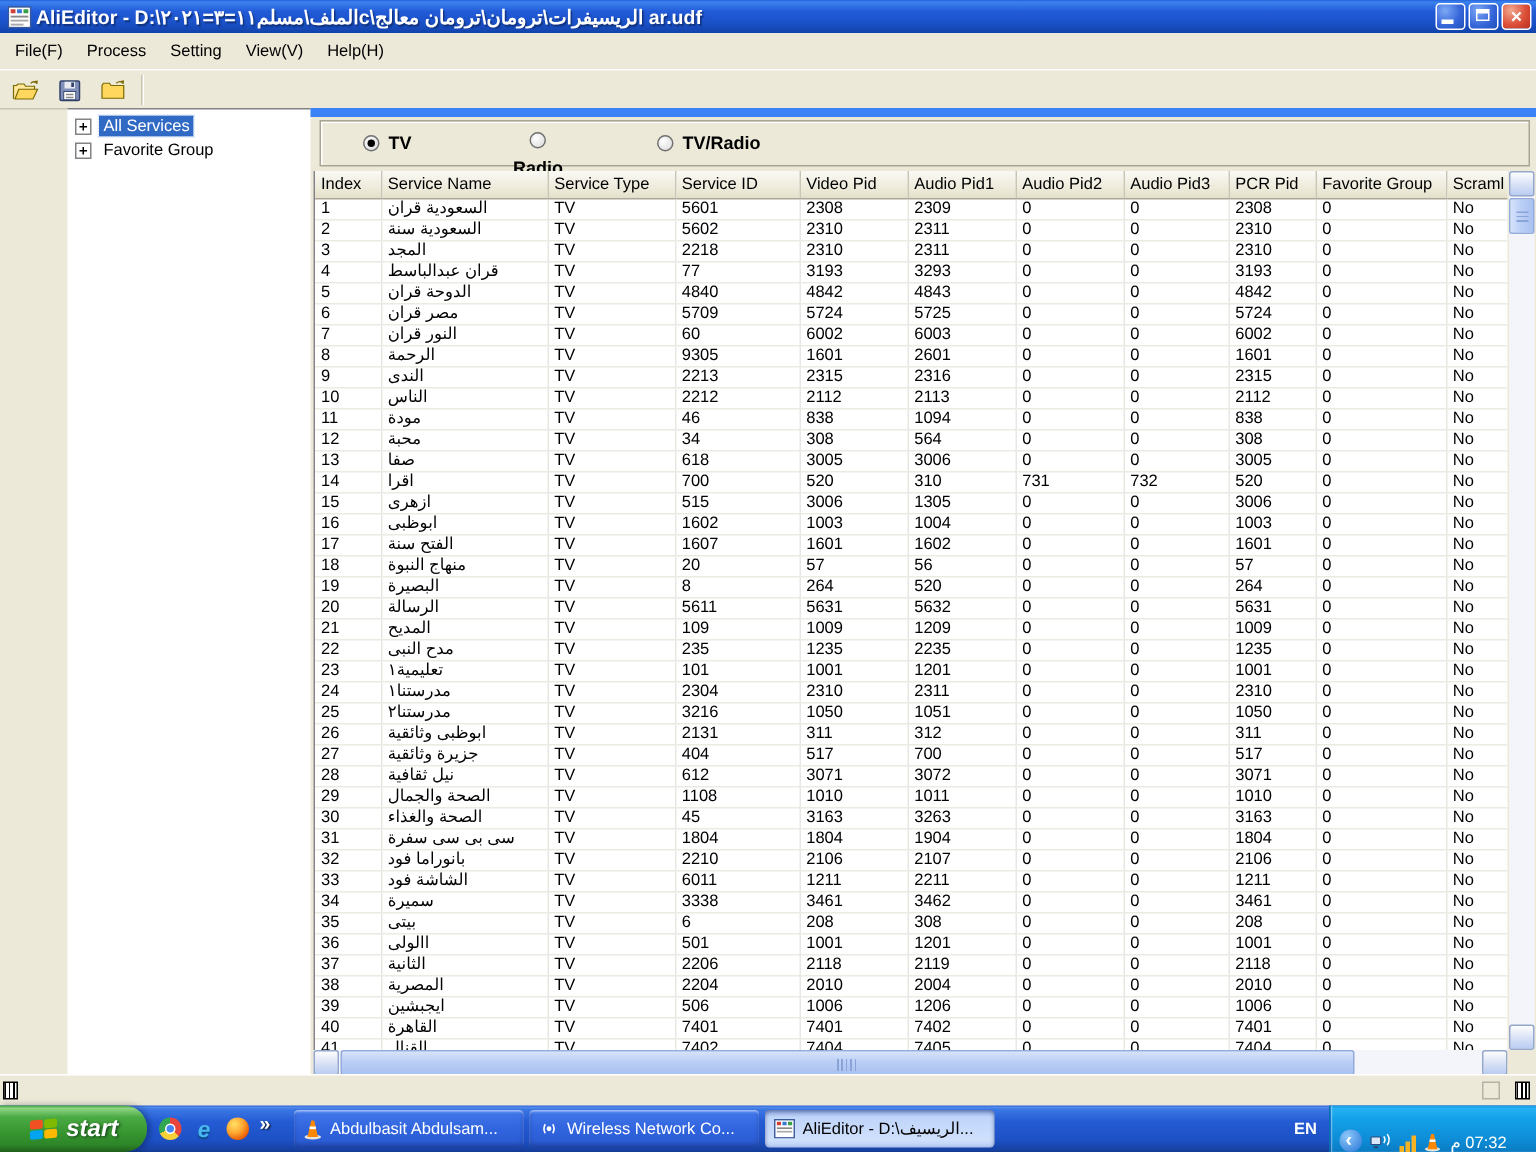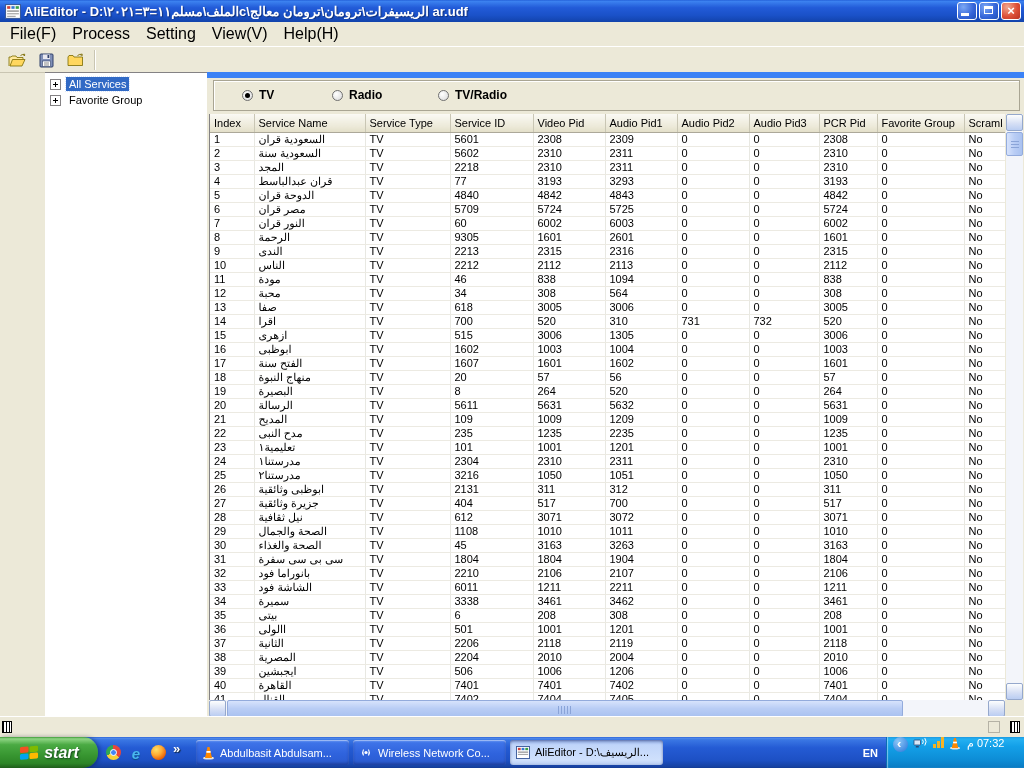--- a/index.html
+++ b/index.html
@@ -15,21 +15,21 @@
   .winbtns{display:flex;gap:2px;flex:none;}
   .winbtn{width:20px;height:18px;border:1px solid #fff;border-radius:3px;position:relative;box-sizing:border-box;}
   .btn-blue{background:radial-gradient(circle at 30% 25%,#7ca8f5,#3464d8 60%,#2050b8);}
   .btn-close{background:radial-gradient(circle at 30% 25%,#f0a890,#dd5038 55%,#b83020);
     color:#fff;font-size:13px;font-weight:bold;text-align:center;line-height:15px;}
   .glyph-min{position:absolute;left:3px;bottom:3px;width:8px;height:3px;background:#fff;}
   .glyph-restore{position:absolute;left:4px;top:3px;width:9px;height:8px;border:1px solid #fff;border-top-width:3px;box-sizing:border-box;}
 
   
   .menubar{position:absolute;top:22px;left:0;right:0;height:24px;display:flex;align-items:center;
-    padding-left:2px;font-size:16px;background:#ece9d8;}
+    padding-left:2px;font-size:11px;background:#ece9d8;}
   .menu-item{padding:3px 8px;cursor:default;}
   .toolbar{position:absolute;top:46px;left:0;right:0;height:26px;background:#ece9d8;
     border-top:1px solid #fff;box-shadow:0 -1px 0 #c9c5b2 inset;display:flex;align-items:center;padding-left:5px;gap:5px;}
   .tool-btn{width:24px;height:22px;display:flex;align-items:center;justify-content:center;}
   .tool-sep{width:1px;height:20px;background:#c9c5b2;margin-left:2px;box-shadow:1px 0 0 #fff;}
 
   
   .tree{position:absolute;top:72px;left:0;width:206px;bottom:51px;background:#fff;
     border-top:1px solid #848284;border-right:1px solid #848284;padding-top:3px;font-size:11px;box-sizing:border-box;margin-left:45px;}
   .tree-row{display:flex;align-items:center;height:16px;padding-left:5px;gap:5px;}
@@ -105,21 +105,21 @@
   .tasks{position:absolute;left:196px;top:3px;height:25px;display:flex;gap:4px;}
   .task{width:153px;height:25px;border-radius:3px;color:#fff;font-size:11px;display:flex;align-items:center;
     gap:5px;padding:0 6px;white-space:nowrap;overflow:hidden;box-sizing:border-box;cursor:pointer;
     background:linear-gradient(180deg,#5b8ef2 0%,#3e73e8 12%,#2f63dd 55%,#2a5ad0 100%);
     box-shadow:0 1px 1px rgba(255,255,255,.45) inset,0 -2px 3px rgba(0,0,40,.3) inset;}
   .task.active{color:#000;background:linear-gradient(180deg,#98b5ec 0%,#c0d5fa 20%,#cfe0fc 80%,#b7cdf4 100%);
     box-shadow:0 1px 3px rgba(0,0,60,.45) inset;}
   .task .t-label{overflow:hidden;white-space:nowrap;}
   .lang{position:absolute;right:146px;top:0;height:31px;display:flex;align-items:center;
     color:#fff;font-size:11px;font-weight:bold;}
-  .tray{position:absolute;right:0;top:0;height:31px;width:138px;display:flex;align-items:flex-start;gap:5px;
+  .tray{position:absolute;right:0;top:0;height:31px;width:138px;display:flex;align-items:flex-end;gap:5px;
     padding:0 8px 0 6px;box-sizing:border-box;color:#fff;
     background:linear-gradient(180deg,#1091dd 0%,#25b1f2 6%,#13a0e8 30%,#0d8cd5 75%,#0a7ac2 100%);
     border-left:1px solid #0a6eb4;box-shadow:1px 0 1px rgba(255,255,255,.45) inset;}
   .tray-chevron{width:15px;height:15px;border-radius:50%;flex:none;position:relative;
     background:radial-gradient(circle at 35% 30%,#8cc8f8,#2874d8);}
   .tray-chevron::before{content:"\2039";position:absolute;left:4px;top:-1px;color:#fff;font-size:13px;font-weight:bold;}
   .bars{display:inline-flex;align-items:flex-end;gap:1px;height:11px;flex:none;}
   .bars i{width:3px;display:block;background:#f5b324;}
   .bars i:nth-child(1){height:4px;}.bars i:nth-child(2){height:7px;}.bars i:nth-child(3){height:11px;}
   .clock{font-size:11px;direction:rtl;margin-left:1px;white-space:nowrap;}
@@ -199,21 +199,21 @@
     </div>
   </div>
 
   <div class="content">
 
     <div class="radio-box">
       <label class="radio-item" style="left:28px;">
         <span class="radio-circle checked"></span>
         <span>TV</span>
       </label>
-      <label class="radio-item" style="left:118px;">
+      <label class="radio-item" style="left:128px;flex-direction:column;">
         <span class="radio-circle"></span>
         <span>Radio</span>
       </label>
       <label class="radio-item" style="left:224px;">
         <span class="radio-circle"></span>
         <span>TV/Radio</span>
       </label>
     </div>
 
     <div class="table-zone">

